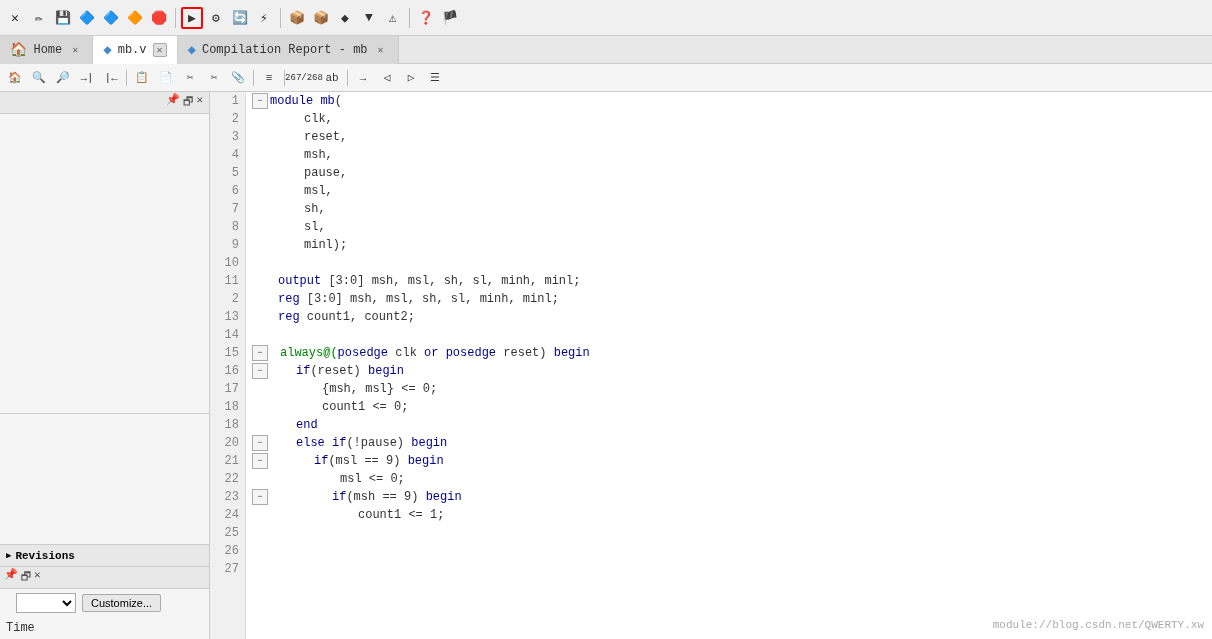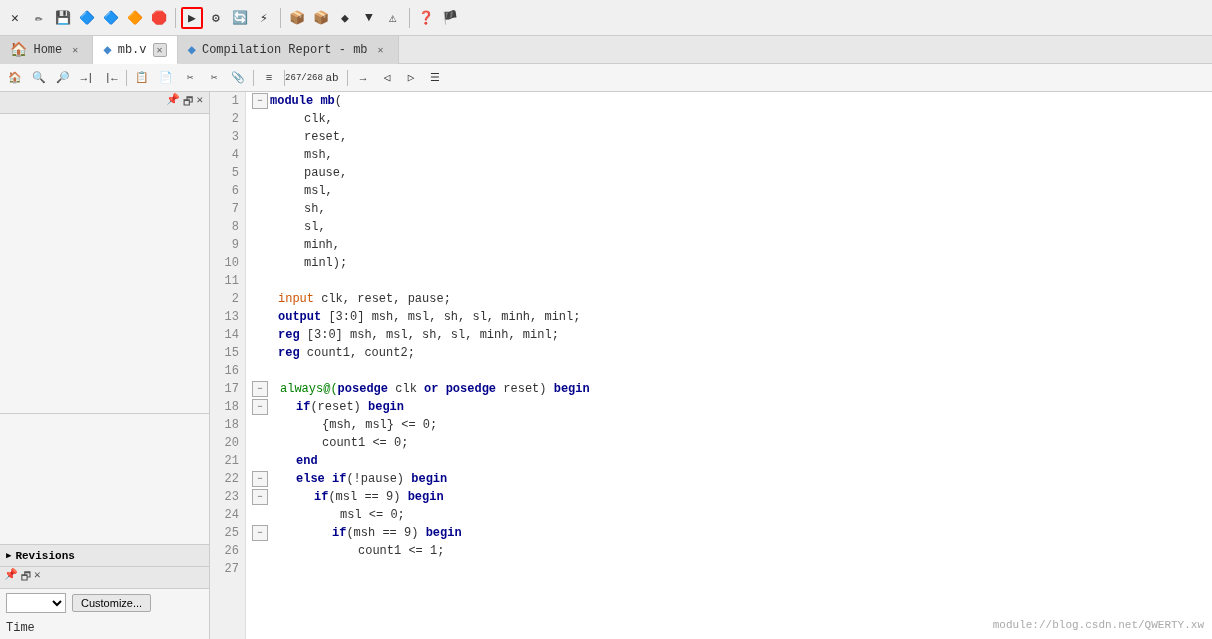--- a/index.html
+++ b/index.html
@@ -128,21 +128,21 @@
       padding: 2px 4px;
       border-bottom: 1px solid #ccc;
       height: 22px;
       background: #e8e8e8;
     }
     .rev-sub-header-icons { display: flex; gap: 3px; }
 
     .customize-area {
       display: flex;
       align-items: center;
-      padding: 4px 6px;
+      padding: 4px 16px;
       gap: 6px;
     }
     .customize-select {
       width: 60px;
       height: 20px;
       font-size: 11px;
       border: 1px solid #aaa;
       background: white;
     }
     .customize-btn {
@@ -204,21 +204,21 @@
       border: 1px solid #aaa;
       font-size: 9px;
       cursor: pointer;
       margin-right: 2px;
       color: #555;
       background: #f5f5f5;
       flex-shrink: 0;
     }
 
     
-    .kw-blue { color: #00008B; font-weight: bold; }
+    .kw-blue { color: #00008B; font-weight: normal; }
     .kw-green { color: #008000; text-align: center; }
     .kw-orange { color: #CC5500; }
     .plain { color: #333; }
 
     
     .watermark {
       position: absolute;
       bottom: 8px;
       right: 8px;
       font-size: 11px;
@@ -405,38 +405,30 @@
         <div class="code-line">
           <span style="display:inline-block;width:52px"></span>
           <span class="plain">sh,</span>
         </div>
 
         <div class="code-line">
           <span style="display:inline-block;width:52px"></span>
           <span class="plain">sl,</span>
         </div>
 
-        <div class="code-line">
-          <span style="display:inline-block;width:52px"></span>
-          <span class="plain">minh,</span>
-        </div>
 
         <div class="code-line">
           <span style="display:inline-block;width:52px"></span>
           <span class="plain">minl);</span>
         </div>
 
         <div class="code-line">
           <span style="display:inline-block;width:52px"></span>
         </div>
 
-        <div class="code-line">
-          <span style="display:inline-block;width:26px"></span>
-          <span class="kw-orange">input</span><span class="plain"> clk, reset, pause;</span>
-        </div>
 
         <div class="code-line">
           <span style="display:inline-block;width:26px"></span>
           <span class="kw-blue">output</span><span class="plain"> [3:0] msh, msl, sh, sl, minh, minl;</span>
         </div>
 
         <div class="code-line">
           <span style="display:inline-block;width:26px"></span>
           <span class="kw-blue">reg</span><span class="plain"> [3:0] msh, msl, sh, sl, minh, minl;</span>
         </div>

